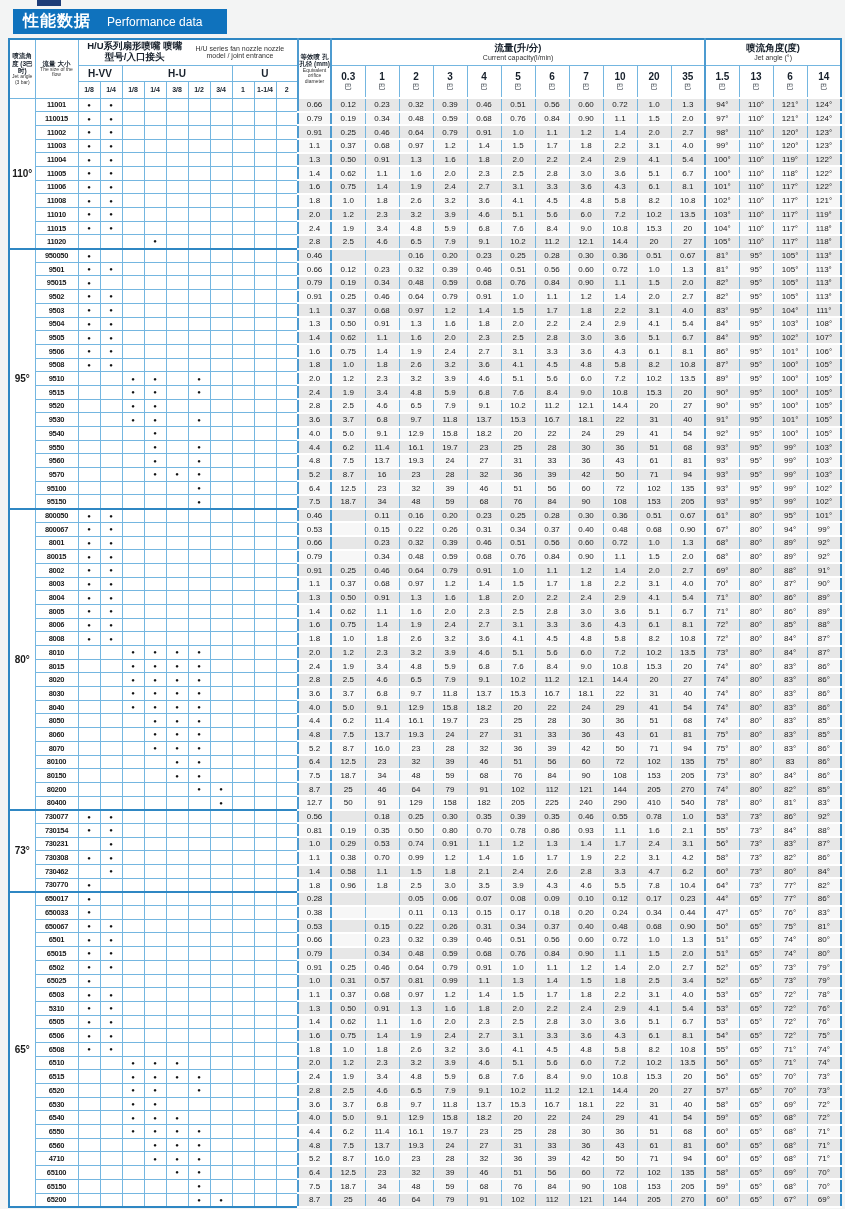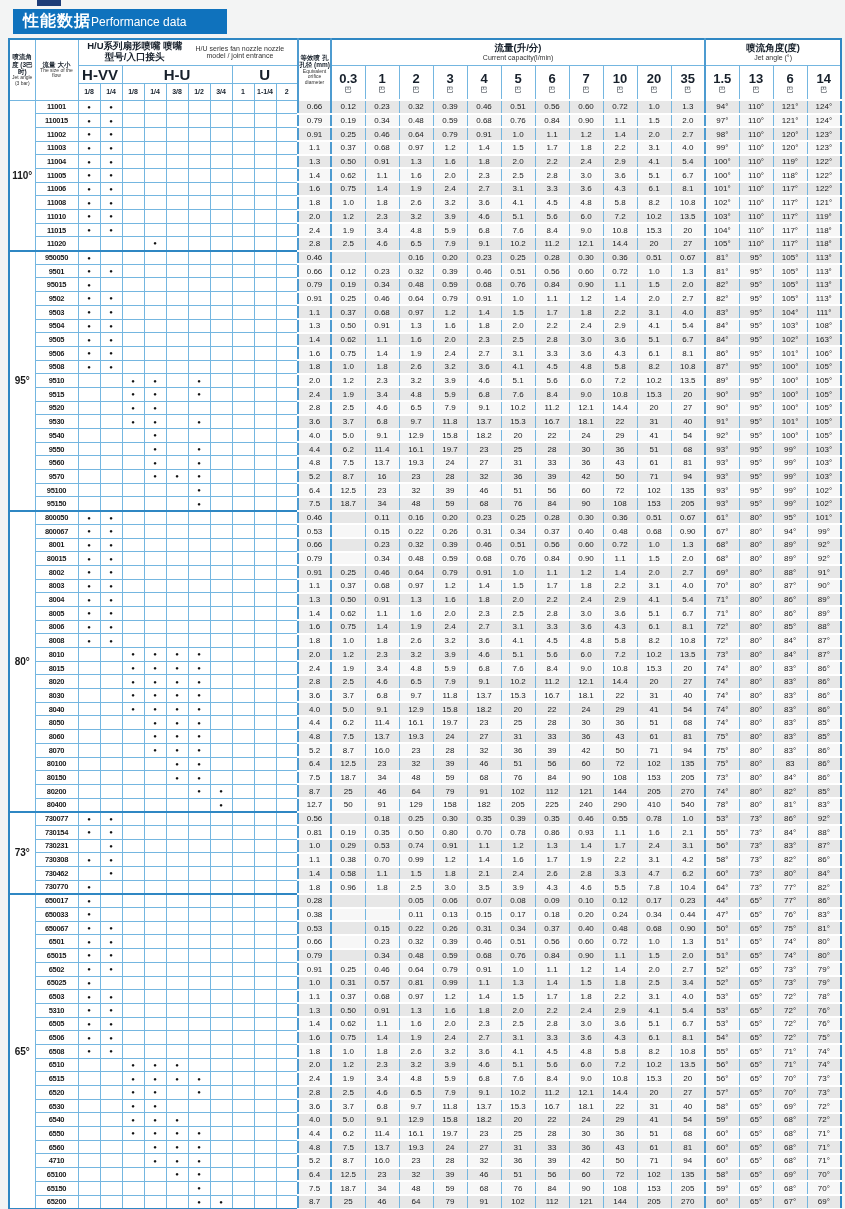--- a/index.html
+++ b/index.html
@@ -6,44 +6,44 @@
   html,body { width:845px; }
   body {
     width:845px; height:1209px; position:relative;
     background:#f3f4f4;
     font-family:"Liberation Sans","DejaVu Sans",sans-serif;
     color:#1a1a1a;
   }
   .top-tab { position:absolute; left:37px; top:0; width:24px; height:6px; background:#1d3d78; }
   .banner {
     position:absolute; left:13px; top:9px; height:25px; min-width:214px;
-    background:#0f72bd; color:#fff; display:flex; align-items:center; gap:0;
+    background:#0f72bd; color:#fff; display:flex; align-items:center; gap:16px;
     padding:0 12px 0 10px; white-space:nowrap;
   }
   .banner .zh { font-size:16px; font-weight:bold; letter-spacing:1px; }
   .banner .en { font-size:12px; font-weight:normal; }
   table {
     position:absolute; left:8px; top:38px;
     border-collapse:collapse; table-layout:fixed; width:832px;
     background:#ec4899; border:2px solid #2f87c3;
   }
   col.c-angle{width:26px} col.c-model{width:43px} col.c-dot{width:22px}
   col.c-orif{width:33px} col.c-cap{width:34px} col.c-jet{width:34px}
   th, td { border:1px solid #74b6e0; text-align:center; vertical-align:middle; overflow:hidden; padding:0; }
   thead th { background:#fff; font-weight:bold; color:#17202b; }
   tr.h1 { height:26px; } tr.h2 { height:16px; } tr.h3 { height:17px; }
   .hz { font-size:8px; line-height:1.15; font-weight:bold; }
   .he { font-size:5.5px; line-height:1.1; font-weight:normal; color:#333; }
   .group-head .hz { font-size:9.5px; }
   .group-head .he { font-size:7px; }
   .noz-head { display:flex; justify-content:space-around; align-items:center; padding:0 4px; }
   .tiny .hz { font-size:6.5px; } .tiny .he { font-size:5px; }
-  th.series { font-size:15px; }
+  th.series { font-size:10px; }
   th.frac { font-size:7px; }
-  th.press .pnum { font-size:13px; font-weight:bold; line-height:1.2; }
+  th.press .pnum { font-size:10px; font-weight:bold; line-height:1.2; }
   th.press .punit { font-size:7px; font-weight:normal; line-height:1.1; }
   tbody tr { height:13.7px; }
   tbody td { font-size:8px; }
   td.angle { font-size:10px; font-weight:bold; background:#fff; }
   td.model { font-size:7.5px; font-weight:bold; letter-spacing:-0.3px; background:#fff; }
   td.dot { font-size:6px; color:#111; background:#fff; }
   td.val { border-top:2px solid #fff; border-bottom:2px solid #fff; }
   tr.even td.val { background:#e7e7e7; }
   tr.odd  td.val { background:#f7f7f7; }
   td.orif, td.val { font-weight:normal; }
@@ -715,21 +715,21 @@
         <td class="val">2.3</td>
         <td class="val">2.5</td>
         <td class="val">2.8</td>
         <td class="val">3.0</td>
         <td class="val">3.6</td>
         <td class="val">5.1</td>
         <td class="val">6.7</td>
         <td class="val sect">84°</td>
         <td class="val">95°</td>
         <td class="val">102°</td>
-        <td class="val">163°</td>
+        <td class="val">107°</td>
       </tr>
       <tr class="odd">
         <td class="model">9506</td>
         <td class="dot">●</td>
         <td class="dot">●</td>
         <td class="dot sect-lite"></td>
         <td class="dot"></td>
         <td class="dot"></td>
         <td class="dot"></td>
         <td class="dot"></td>

